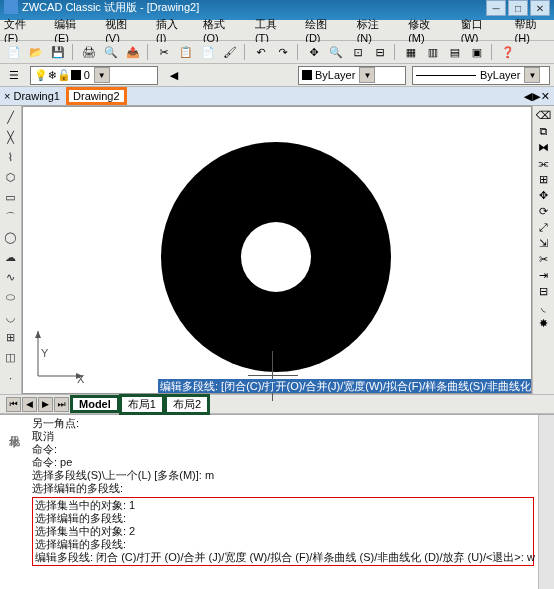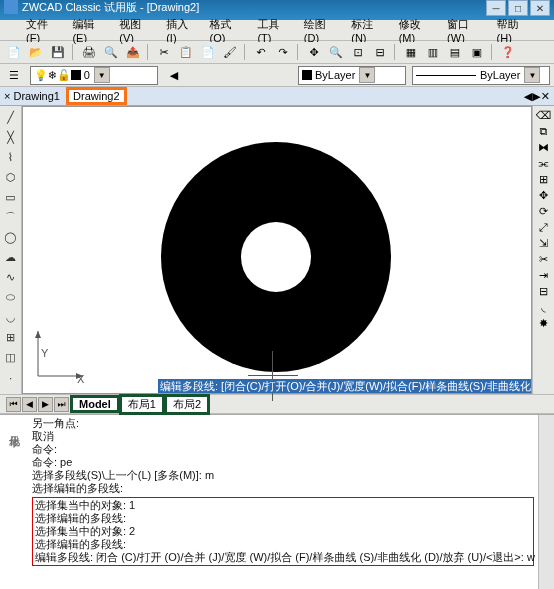--- a/index.html
+++ b/index.html
@@ -1,20 +1,20 @@
 <!DOCTYPE html>
 <html><head>
 <meta charset="utf-8">
 <style>
 html,body{margin:0;padding:0;width:554px;height:589px;font-family:"Microsoft YaHei",Arial,sans-serif;font-size:11px;background:#d4d0c8;overflow:hidden}
 .titlebar{height:20px;background:linear-gradient(#1e6ea7,#2e8bc7);color:#fff;display:flex;padding:0 4px;font-size:11px}
 .titlebar .icon{width:14px;height:14px;background:#4a90d9;margin-right:4px}
 .titlebar .spacer{flex:1}
 .winbtn{width:18px;height:14px;background:#cfe3f3;margin-left:2px;display:flex;align-items:center;justify-content:center;font-size:10px;color:#333;border:1px solid #8aa9c7}
-.menubar{height:20px;background:#e8e8e4;display:flex;align-items:center;padding:0 22px;gap:8px;border-bottom:1px solid #bbb}
+.menubar{height:20px;background:#e8e8e4;display:flex;align-items:center;padding:0 0;gap:8px;border-bottom:1px solid #bbb}
 .menubar span{padding:1px 4px}
 .toolbar{height:22px;background:#e8e8e4;display:flex;align-items:center;padding:0 4px;border-bottom:1px solid #bbb;gap:2px}
 .tbtn{width:18px;height:18px;background:#e8e8e4;display:flex;align-items:center;justify-content:center;font-size:11px;border:1px solid transparent}
 .sep{width:2px;height:16px;border-left:1px solid #aaa;margin:0 2px}
 .layerrow{height:22px;background:#e8e8e4;display:flex;align-items:center;padding:0 4px;gap:6px;border-bottom:1px solid #bbb}
 .dropdown{background:#fff;border:1px solid #7a7a7a;height:17px;display:flex;align-items:center;padding:0 3px;font-size:11px}
 .dropdown .dd-arrow{width:14px;height:14px;background:#d4d0c8;border:1px solid #999;margin-left:4px;display:flex;align-items:center;justify-content:center;font-size:8px}
 .tabrow{height:18px;background:#d8e4f2;display:flex;align-items:center;padding:0 4px;font-size:11px;border-bottom:1px solid #aaa}
 .mainrow{display:flex;height:288px}
 .vtoolbar{width:21px;background:#e8e8e4;border-right:1px solid #bbb;display:flex;flex-direction:column;align-items:center;gap:3px;padding-top:3px}

